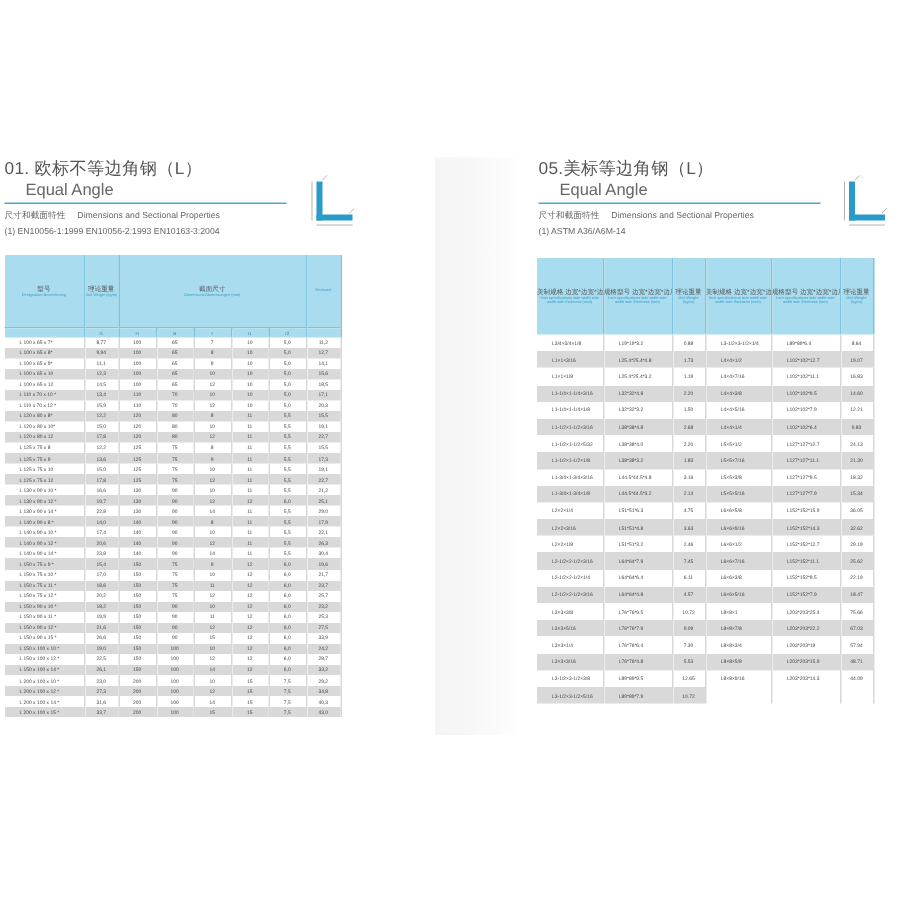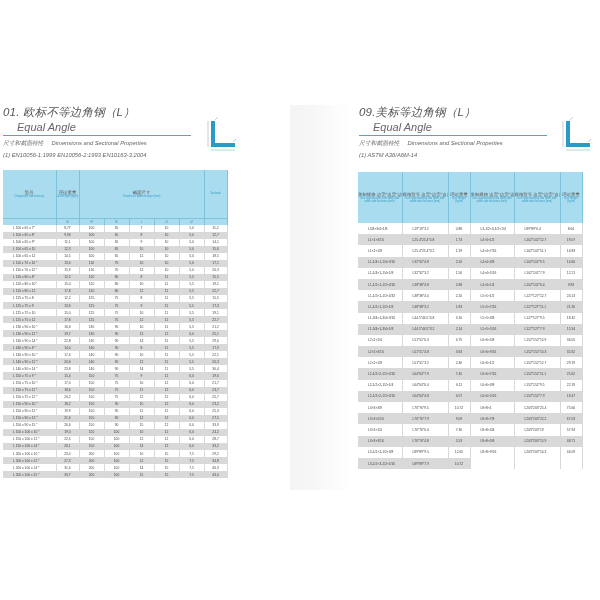--- a/index.html
+++ b/index.html
@@ -1,18 +1,18 @@
 <!DOCTYPE html>
 <html><head>
 <meta charset="utf-8">
 <style>
   html,body{margin:0;padding:0;background:#fff;}
   body{width:600px;height:600px;position:relative;overflow:hidden;font-family:"Liberation Sans","DejaVu Sans",sans-serif;color:#555;}
   .gutter{position:absolute;left:290px;top:105px;width:60px;height:385px;background:linear-gradient(to right,#f4f4f4 0%,#f7f7f7 40%,#ffffff 100%);}
-  .head{position:absolute;font-style:italic;}
+  .head{position:absolute;}
   .h-cn{font-size:11.5px;color:#555;letter-spacing:0.2px;white-space:nowrap;}
   .h-en{font-size:11px;color:#666;padding-left:14px;margin-top:1px;white-space:nowrap;}
   .h-rule{height:1px;background:#4aa8c9;margin-top:2px;}
   .h-sub{font-size:5.8px;color:#666;margin-top:3px;white-space:nowrap;}
   .h-sub span{margin-right:8px;}
   .h-std{font-size:5.8px;color:#666;margin-top:4px;white-space:nowrap;}
   .angle-icon{position:absolute;}
   table{border-collapse:collapse;table-layout:fixed;position:absolute;}
   td,th{font-size:3.3px;color:#444;text-align:center;padding:0;border-right:0.5px solid #d8d8d8;overflow:hidden;white-space:nowrap;}
   th{background:#a9dcef;color:#3a7fa0;font-weight:normal;border-right:0.5px solid #7fc2dc;vertical-align:middle;}
@@ -444,21 +444,21 @@
         <td>100</td>
         <td>15</td>
         <td>15</td>
         <td>7,5</td>
         <td>43,0</td>
       </tr>
     </tbody>
 </table>
 
 <div class="head" style="left:359px;top:105px;width:188px;">
-  <div class="h-cn">09.美标等边角钢（L）</div>
+  <div class="h-cn">05.美标等边角钢（L）</div>
   <div class="h-en">Equal Angle</div>
   <div class="h-rule"></div>
   <div class="h-sub">
     <span>尺寸和截面特性</span><span>Dimensions and Sectional Properties</span>
   </div>
   <div class="h-std">(1) ASTM A36/A6M-14</div>
 </div>
 <svg class="angle-icon" style="left:560px;top:115px;" width="34" height="40" viewBox="0 0 34 40">
   <rect x="6" y="6" width="4" height="26" fill="#2a9bc8"></rect>
   <rect x="6" y="28" width="24" height="4" fill="#2a9bc8"></rect>

